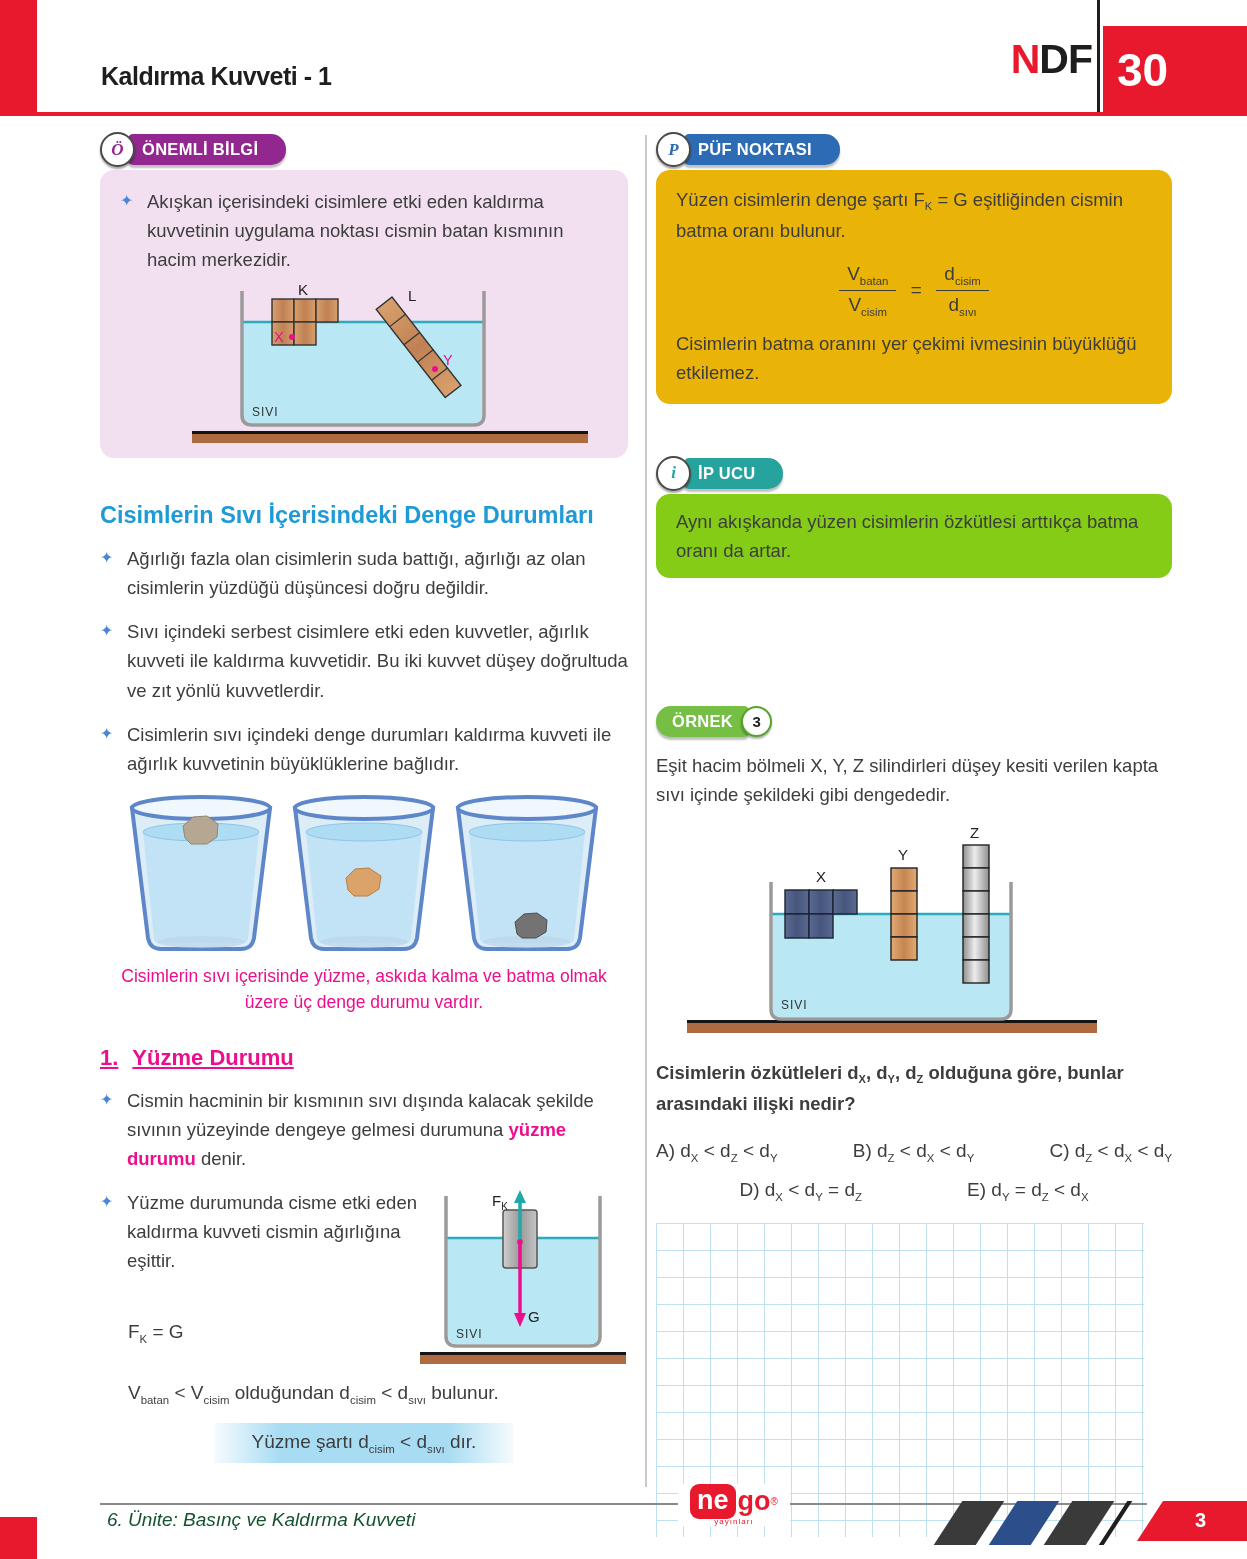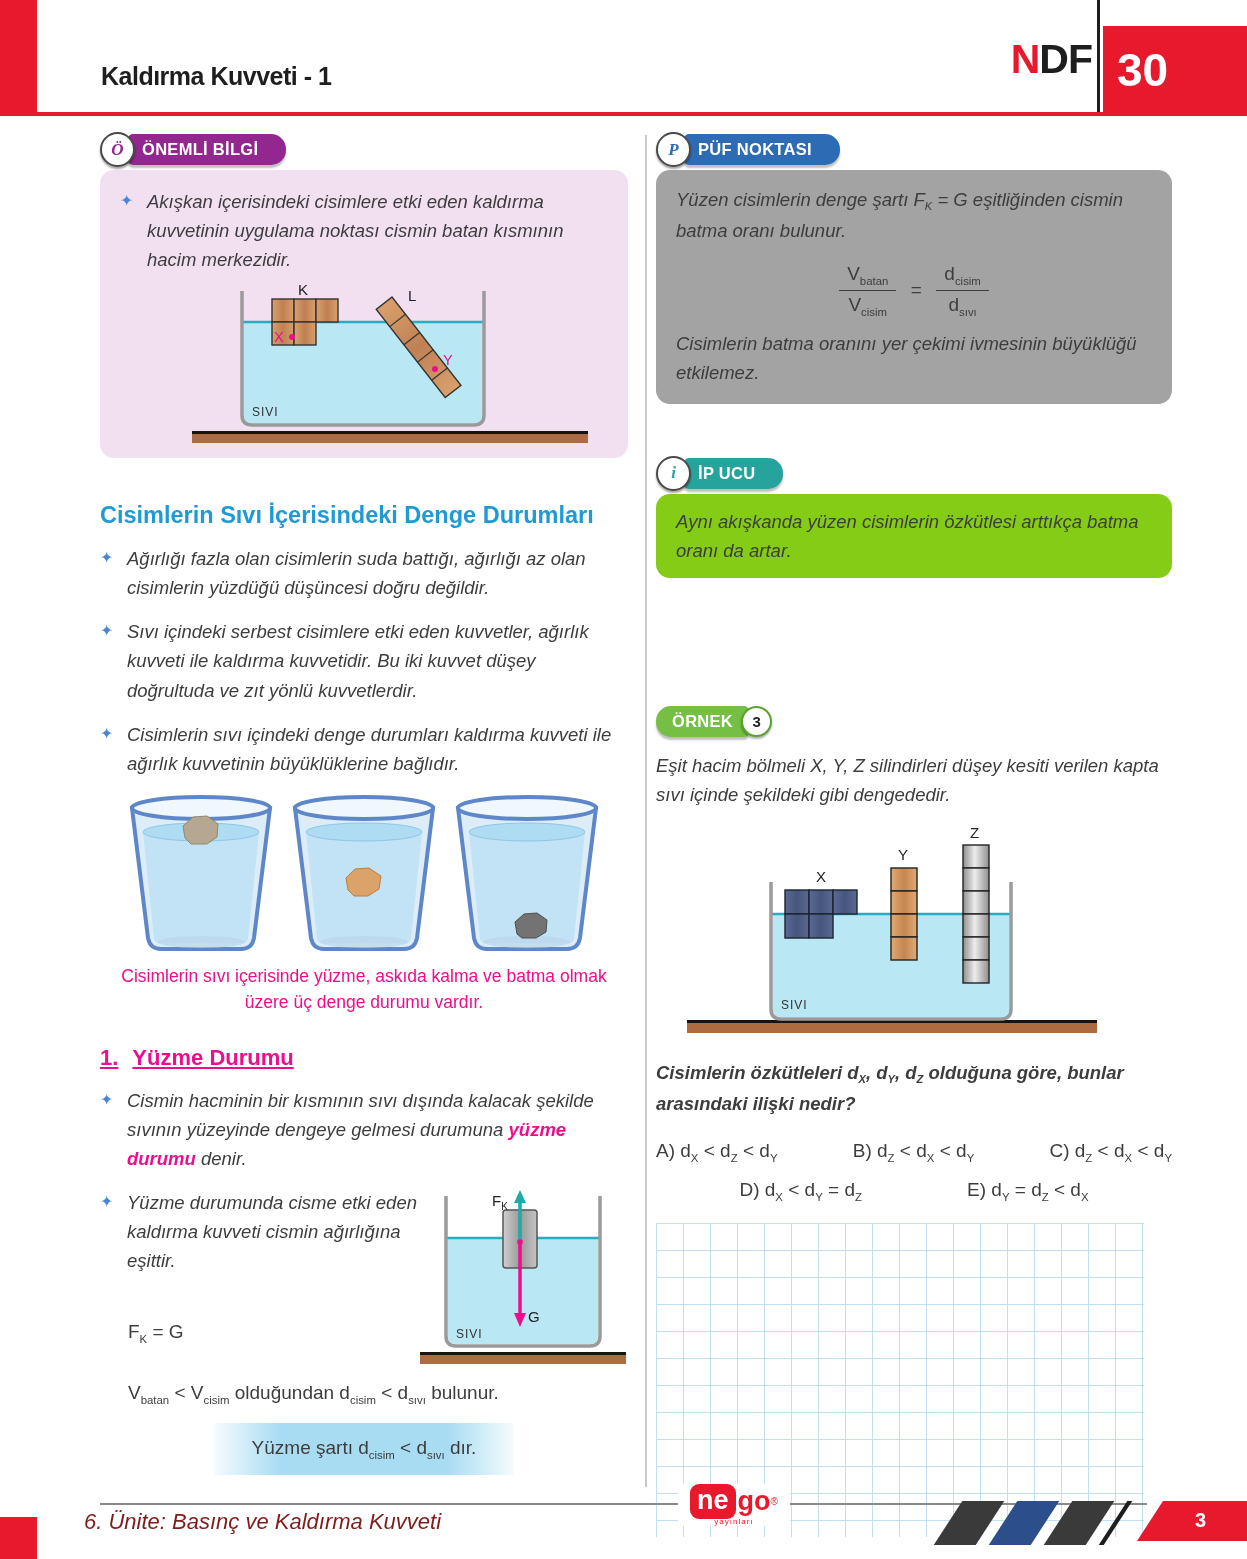--- a/index.html
+++ b/index.html
@@ -12,73 +12,73 @@
   .header-line{position:absolute;left:0;top:112px;width:1247px;height:4px;background:#e8192c;}
   .ndf-wrap{position:absolute;left:1000px;top:36px;width:92px;text-align:right;font-size:41px;font-weight:bold;letter-spacing:-1px;}
   .ndf-n{color:#e8192c;} .ndf-df{color:#1e1e1e;}
   .ndf-vline{position:absolute;left:1097px;top:0;width:3px;height:116px;background:#1e1e1e;}
   .ndf-box{position:absolute;left:1103px;top:26px;width:144px;height:90px;background:#e8192c;}
   .ndf-num{position:absolute;left:14px;top:50%;transform:translateY(-52%);font-size:46px;font-weight:bold;color:#fff;}
   
   .col-divider{position:absolute;left:645px;top:135px;height:1352px;width:0;border-left:2px solid #c9c9c9;}
   .col-left{position:absolute;left:100px;top:132px;width:528px;}
   .col-right{position:absolute;left:656px;top:132px;width:516px;}
-  p{margin:0;font-size:18.5px;line-height:1.58;font-style:italic;}
+  p{margin:0;font-size:18.5px;line-height:1.58;}
   
   .badge{display:inline-flex;align-items:center;position:relative;z-index:3;}
   .badge-circle{width:31px;height:31px;border-radius:50%;background:#fff;border:2px solid #4a4a4a;
     box-shadow:0 2px 2px rgba(0,0,0,.35);display:flex;align-items:center;justify-content:center;
     font-family:"Liberation Serif",serif;font-style:italic;font-weight:bold;font-size:17px;z-index:4;}
   .badge-pill{color:#fff;font-weight:bold;font-size:16.5px;letter-spacing:.3px;
     padding:6px 28px 6px 14px;border-radius:5px 15px 15px 5px;margin-left:-7px;
     box-shadow:0 3px 2px rgba(0,0,0,.25);}
   .badge.purple .badge-circle{color:#92278f;} .badge.purple .badge-pill{background:#92278f;}
   .badge.blue  .badge-circle{color:#2d6cb5;} .badge.blue  .badge-pill{background:#2d6cb5;}
   .badge.teal  .badge-circle{color:#27a39e;} .badge.teal  .badge-pill{background:#27a39e;}
   .badge-pill.green{background:#74bf44;margin-left:0;border-radius:15px 5px 5px 15px;padding:6px 16px;}
   .badge-numcircle{width:27px;height:27px;border-radius:50%;background:#fff;border:2px solid #58a32e;
     box-shadow:0 2px 2px rgba(0,0,0,.3);display:flex;align-items:center;justify-content:center;
     font-weight:bold;font-size:15px;color:#222;margin-left:-8px;z-index:4;}
   
   .info-box{border-radius:14px;margin-top:3px;position:relative;z-index:1;}
   .box-pink{background:#f2e0f1;padding:15px 20px 13px;}
-  .box-lav{background:#a3a3a3;padding:15px 20px 16px;}
+  .box-lav{background:#eab308;padding:15px 20px 16px;}
   .box-mint{background:#84cc16;padding:13px 20px;}
   
   .bullet{display:flex;margin-top:15px;}
   .star{flex:0 0 27px;color:#4a86d8;font-size:16px;line-height:1.7;}
   
   .h-blue{margin-top:44px;font-size:23.5px;font-weight:bold;color:#1e9ad6;}
   .h-pink{margin-top:30px;font-size:22px;font-weight:bold;color:#ec0e8d;text-decoration:underline;}
   .h-pink .h-num{margin-right:14px;}
   .caption{color:#ec0e8d;font-size:17.5px;line-height:1.45;text-align:center;}
   .em-pink{color:#ec0e8d;font-weight:bold;}
   sub{font-size:.6em;vertical-align:-0.4em;}
   
   .formula{font-size:19px;color:#3d3d3d;}
   .frac{display:inline-block;text-align:center;vertical-align:middle;font-size:19px;}
   .frac .num{display:block;border-bottom:1.6px solid #3d3d3d;padding:0 8px 3px;}
   .frac .den{display:block;padding-top:3px;}
   .frac-eq{display:inline-block;margin:0 10px;font-size:19px;vertical-align:middle;}
-  .highlight{margin:18px auto 0;width:300px;text-align:center;padding:14px 0;font-size:19px;
+  .highlight{margin:18px auto 0;width:300px;text-align:center;padding:8px 0;font-size:19px;
     background:linear-gradient(90deg,rgba(168,220,243,.1),#a8dcf3 22%,#a8dcf3 78%,rgba(168,220,243,.1));}
   
   .glasses{margin-top:14px;display:flex;justify-content:center;gap:11px;}
   
   .question{margin-top:16px;font-weight:bold;}
   .opt-row1{margin-top:22px;display:flex;justify-content:space-between;font-size:19px;}
   .opt-row2{margin-top:16px;display:flex;justify-content:center;gap:105px;font-size:19px;}
   
   .gridpaper{margin-top:20px;width:488px;height:314px;
     background-image:linear-gradient(#bfe1f2 1px,transparent 1px),linear-gradient(90deg,#bfe1f2 1px,transparent 1px);
     background-size:27px 27px;}
   
   .footer-line{position:absolute;left:100px;top:1503px;width:1047px;height:2px;background:#8a8a8a;}
-  .footer-unit{position:absolute;left:84px;top:1509px;font-family:"Liberation Sans",sans-serif;
-    font-style:italic;color:#7f1d1d;font-size:22px;}
+  .footer-unit{position:absolute;left:107px;top:1509px;font-family:"Liberation Sans",sans-serif;
+    font-style:italic;color:#14532d;font-size:19px;}
   .nego{position:absolute;left:678px;top:1484px;background:#fff;padding:0 12px;text-align:center;}
   .nego-row{display:flex;align-items:center;justify-content:center;}
   .nego-ne{background:#e8192c;color:#fff;font-weight:bold;font-size:27px;padding:1px 7px 3px;border-radius:9px;}
   .nego-go{color:#e8192c;font-weight:bold;font-size:27px;margin-left:2px;}
   .nego-reg{color:#e8192c;font-size:10px;vertical-align:top;}
   .nego-sub{color:#e8192c;font-size:8px;letter-spacing:1px;margin-top:-2px;}
   .slashes{position:absolute;left:948px;top:1501px;height:44px;display:flex;gap:13px;}
   .slash{width:42px;height:44px;transform:skewX(-33deg);}
   .slash.dark{background:#3a3a3a;} .slash.navy{background:#2c4e8a;} .slash.thin{width:5px;background:#1e1e1e;}
   .page-badge{position:absolute;left:1137px;top:1501px;width:110px;height:40px;background:#e8192c;

